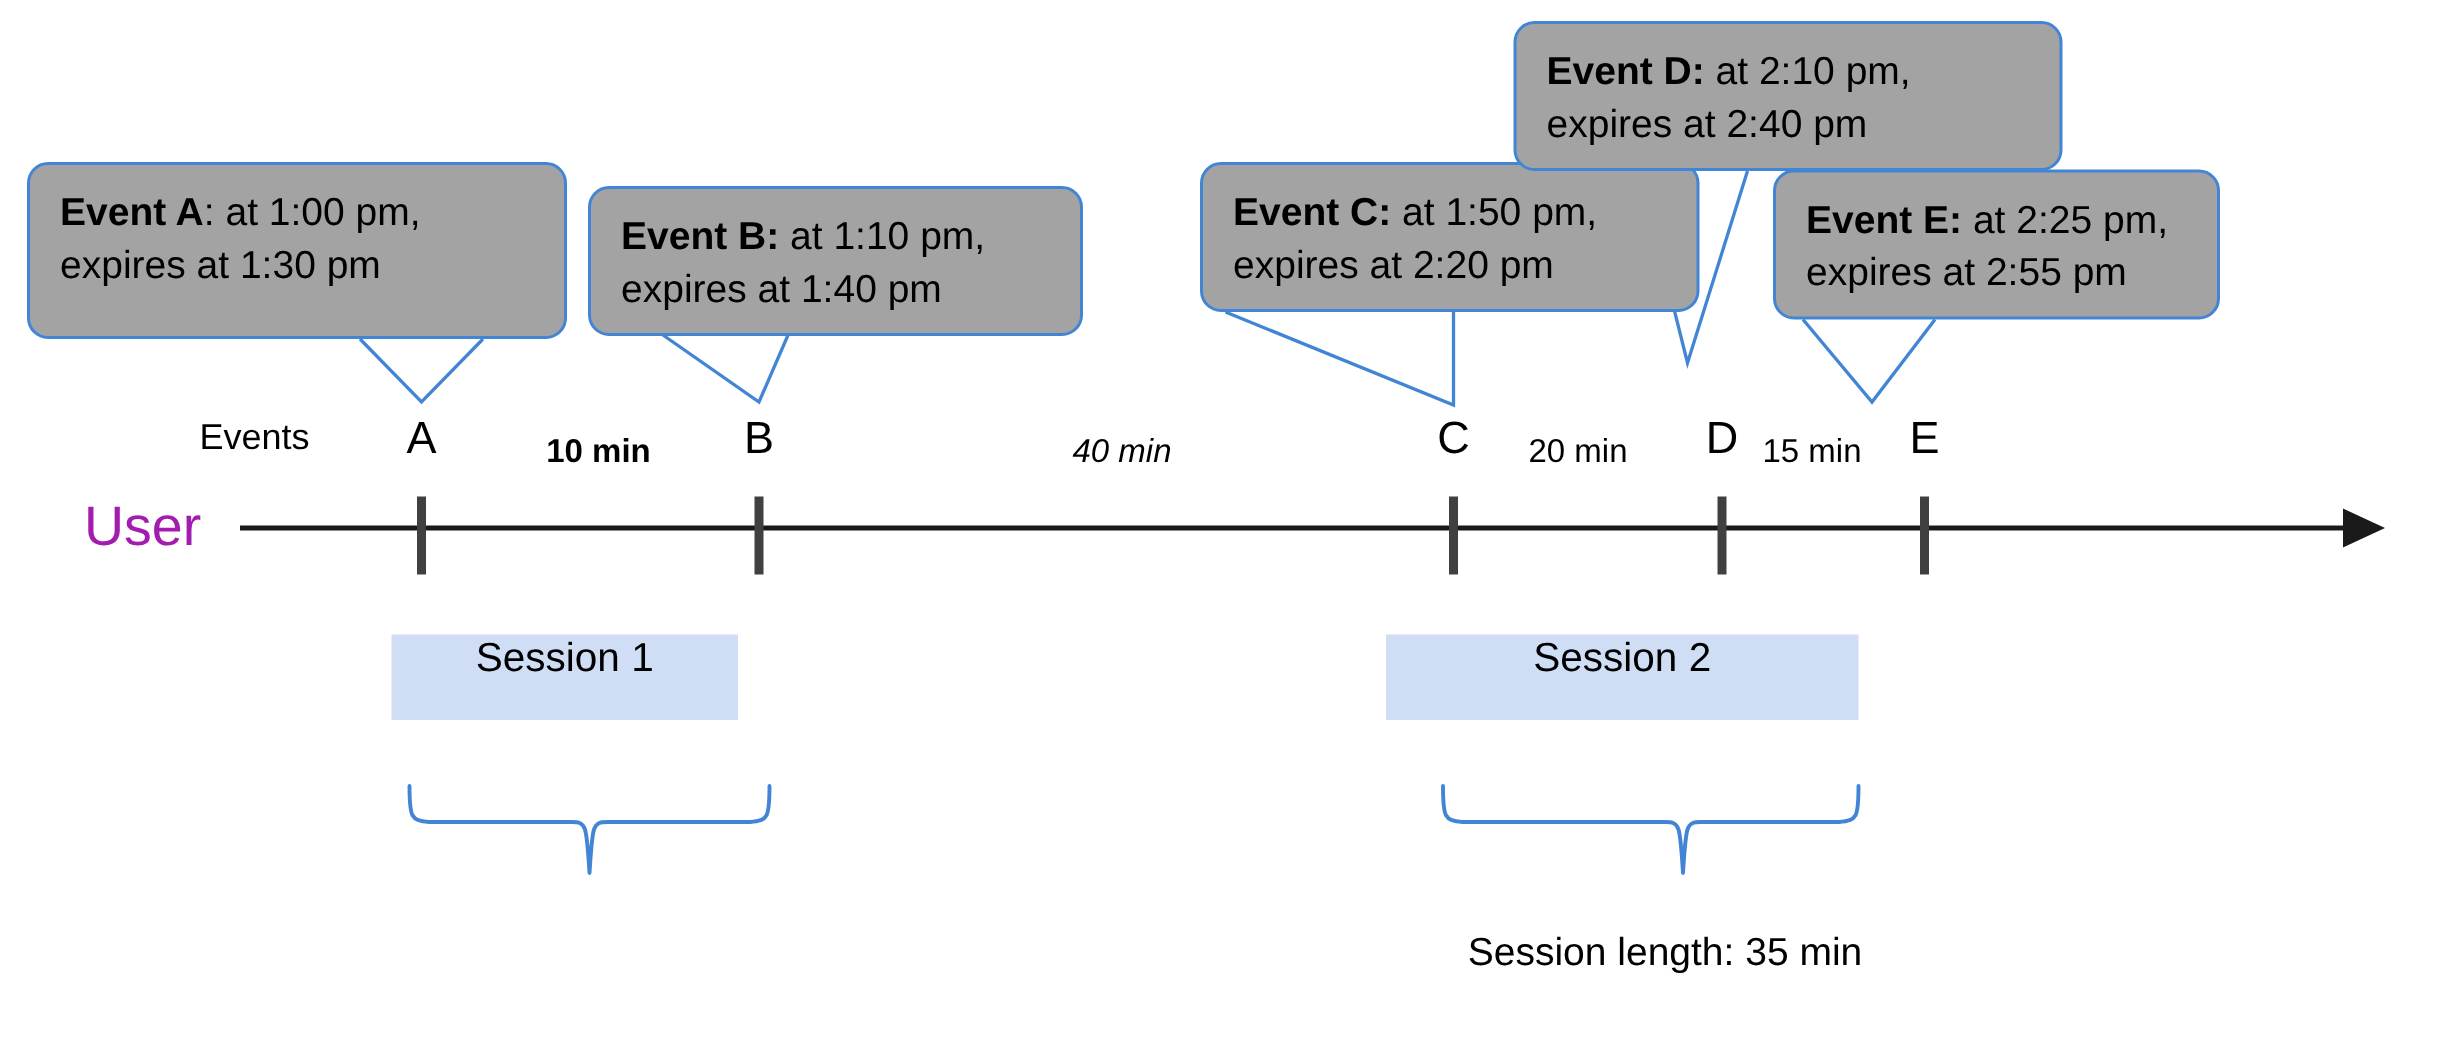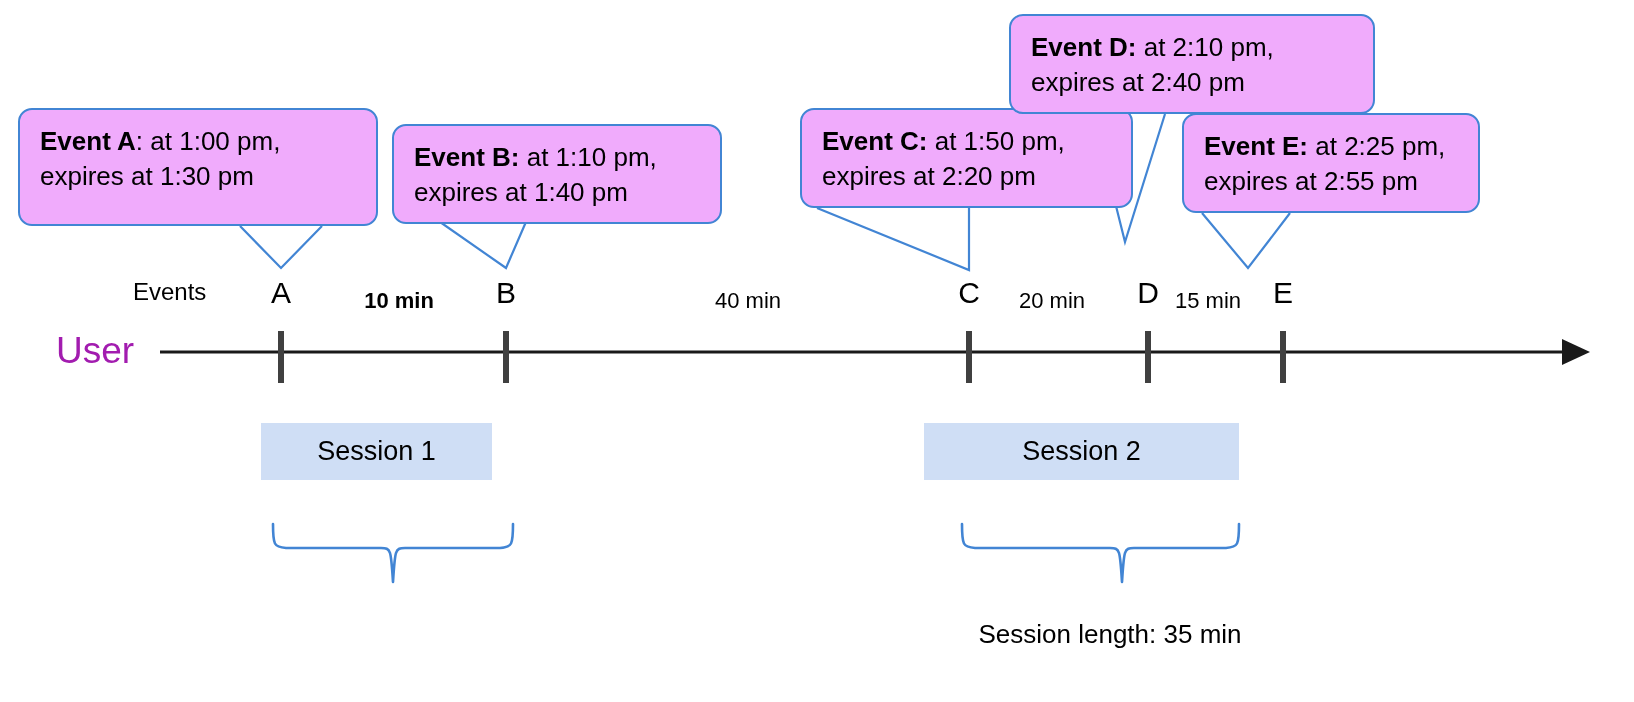--- a/index.html
+++ b/index.html
@@ -19,21 +19,21 @@
     overflow: hidden;
     background: #ffffff;
   }
 
   
   .callout {
     position: absolute;
     box-sizing: border-box;
     border: 2.2px solid #4285d4;
     border-radius: 14px;
-    background: #f0abfc;
+    background: #a3a3a3;
     padding: 14px 18px 12px 20px;
     font-size: 26px;
     line-height: 1.33;
     color: #000000;
     z-index: 6;
     white-space: nowrap;
   }
   .callout .lead {
     font-weight: bold;
   }
@@ -94,21 +94,20 @@
     color: #000000;
     transform: translateX(-50%);
     z-index: 5;
   }
 
   
   .session-box {
     position: absolute;
     background: #cfdef5;
     display: flex;
-    align-items: center;
     justify-content: center;
     font-size: 27px;
     color: #000000;
     z-index: 5;
   }
   .s1 { left: 261px; top: 423px; width: 231px; height: 57px; }
   .s2 { left: 924px; top: 423px; width: 315px; height: 57px; }
 
   
   .caption {
@@ -168,21 +167,21 @@
   <div class="axis-label-user">User</div>
   <div class="axis-label-events">Events</div>
 
   <div class="evt-letter" style="left:281px;">A</div>
   <div class="evt-letter" style="left:506px;">B</div>
   <div class="evt-letter" style="left:969px;">C</div>
   <div class="evt-letter" style="left:1148px;">D</div>
   <div class="evt-letter" style="left:1283px;">E</div>
 
   <div class="interval" style="left:399px;font-weight:bold;">10 min</div>
-  <div class="interval" style="left:748px;">40 min</div>
+  <div class="interval" style="left:748px;font-style:italic;">40 min</div>
   <div class="interval" style="left:1052px;">20 min</div>
   <div class="interval" style="left:1208px;">15 min</div>
 
   <div class="session-box s1">
     <span>Session 1</span>
   </div>
   <div class="session-box s2">
     <span>Session 2</span>
   </div>
 

